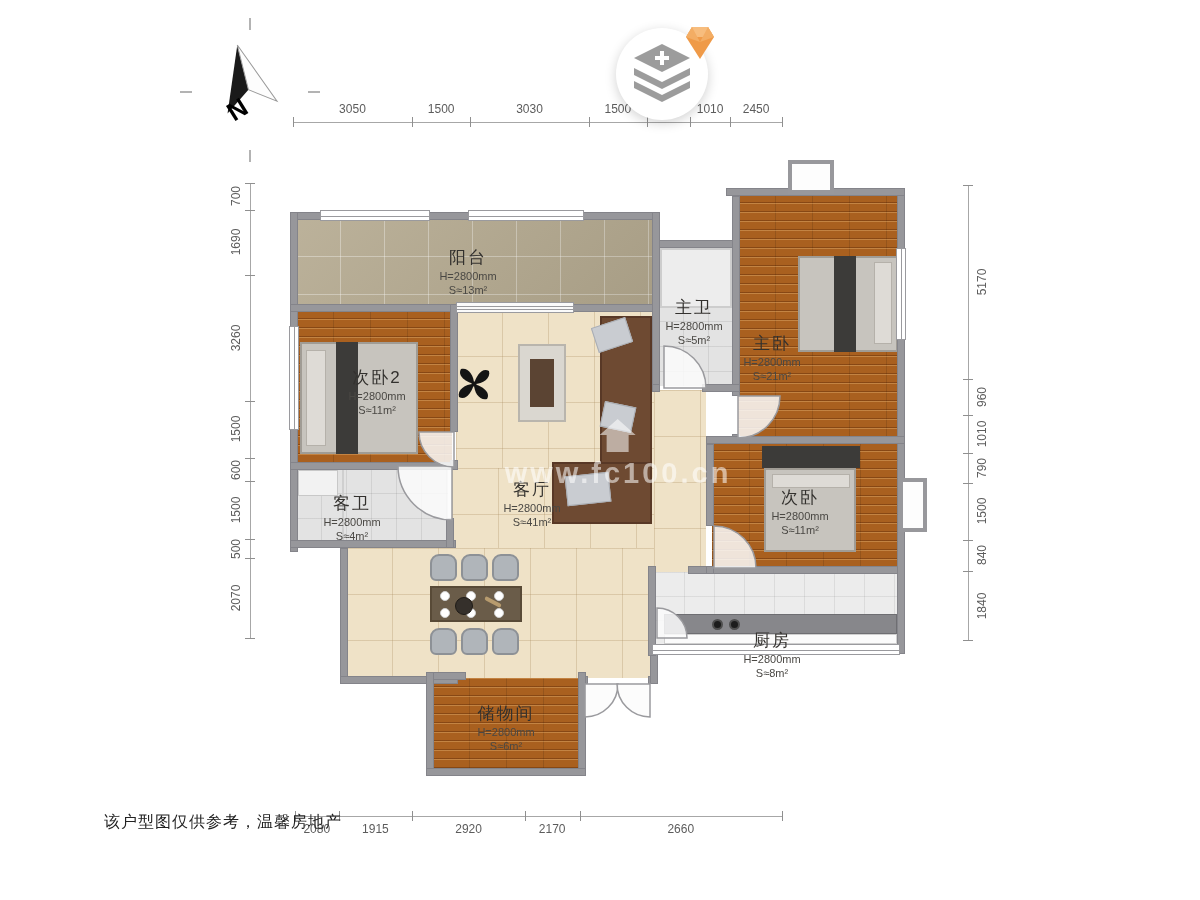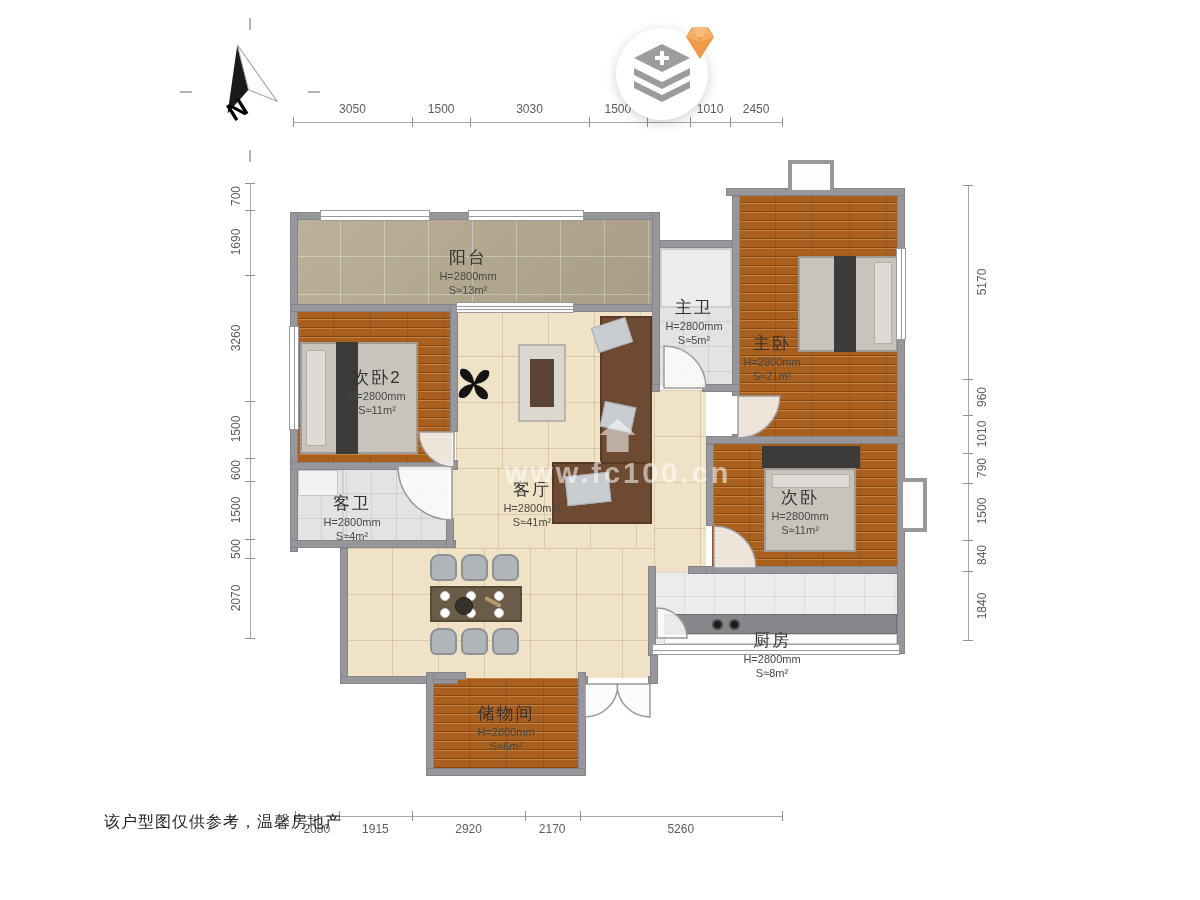--- a/index.html
+++ b/index.html
@@ -287,21 +287,21 @@
     <div class="ruler-line" style="left: 295px; top: 816px; width: 487.025px; height: 1px;"></div>
     <div class="ruler-tick" style="left: 295px; top: 811px; width: 1px; height: 10px;"></div>
     <div class="dim-label" style="left: 316.752px; top: 829px;">2080</div>
     <div class="ruler-tick" style="left: 338.505px; top: 811px; width: 1px; height: 10px;"></div>
     <div class="dim-label" style="left: 375.465px; top: 829px;">1915</div>
     <div class="ruler-tick" style="left: 412.425px; top: 811px; width: 1px; height: 10px;"></div>
     <div class="dim-label" style="left: 468.635px; top: 829px;">2920</div>
     <div class="ruler-tick" style="left: 524.845px; top: 811px; width: 1px; height: 10px;"></div>
     <div class="dim-label" style="left: 552.18px; top: 829px;">2170</div>
     <div class="ruler-tick" style="left: 579.515px; top: 811px; width: 1px; height: 10px;"></div>
-    <div class="dim-label" style="left: 680.77px; top: 829px;">5260</div>
+    <div class="dim-label" style="left: 680.77px; top: 829px;">2660</div>
     <div class="ruler-tick" style="left: 782.025px; top: 811px; width: 1px; height: 10px;"></div>
     <div class="ruler-line" style="left: 250px; top: 183px; width: 1px; height: 455.07px;"></div>
     <div class="ruler-tick" style="left: 245px; top: 183px; width: 10px; height: 1px;"></div>
     <div class="dim-label rot" style="left: 236px; top: 196.475px;">700</div>
     <div class="ruler-tick" style="left: 245px; top: 209.95px; width: 10px; height: 1px;"></div>
     <div class="dim-label rot" style="left: 236px; top: 242.483px;">1690</div>
     <div class="ruler-tick" style="left: 245px; top: 275.015px; width: 10px; height: 1px;"></div>
     <div class="dim-label rot" style="left: 236px; top: 337.77px;">3260</div>
     <div class="ruler-tick" style="left: 245px; top: 400.525px; width: 10px; height: 1px;"></div>
     <div class="dim-label rot" style="left: 236px; top: 429.4px;">1500</div>

